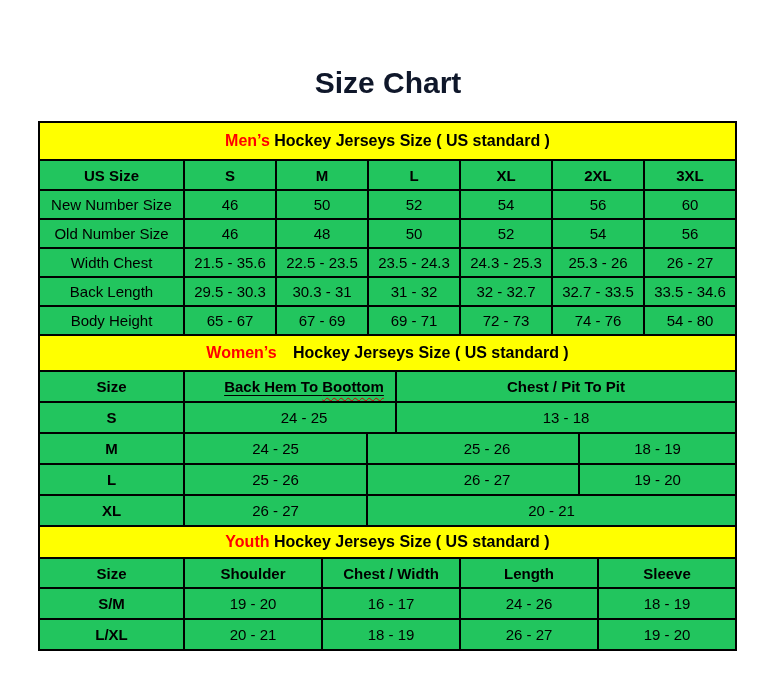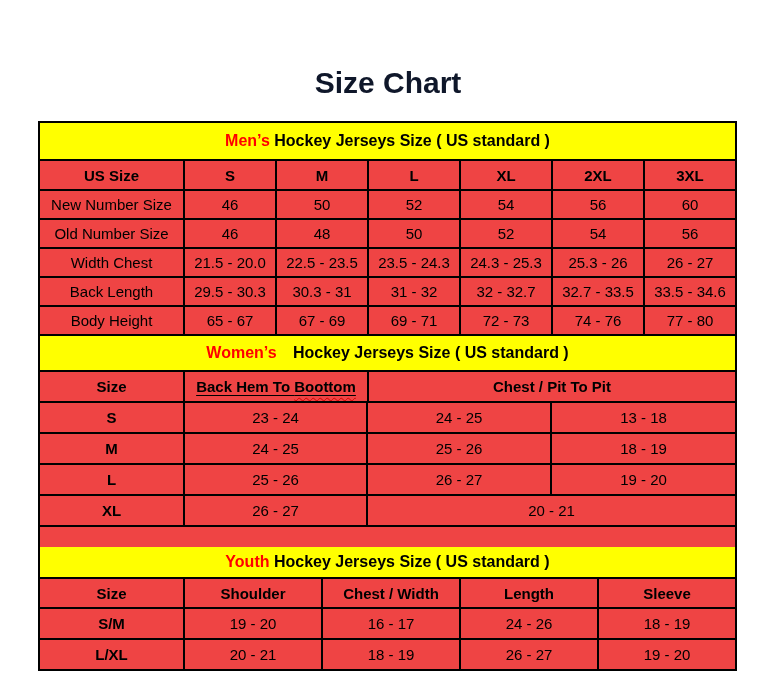--- a/index.html
+++ b/index.html
@@ -18,35 +18,35 @@
     font-size: 30px;
     font-weight: bold;
     color: #0f172a;
   }
   .chart {
     position: absolute;
     top: 121px; left: 38px;
     width: 699px;
     border: 2px solid #000;
     box-sizing: border-box;
-    background: #ef4444;
+    background: #22c55e;
   }
   .banner {
     height: 36px;
     background: #FFFF00;
     border-bottom: 2px solid #000;
     display: flex;
     align-items: center;
     justify-content: center;
     font-weight: bold;
     font-size: 16px;
     white-space: pre;
   }
   .womens .banner { height: 34px; gap: 12px; }
-  .youth .banner  { height: 30px; margin-top: 20px; }
+  .youth .banner  { height: 30px; }
   .banner .red { color: #FF0000; }
   .row {
     display: flex;
     border-bottom: 2px solid #000;
     height: 27px;
     justify-content: space-between;
   }
   .mens .row.head   { height: 28px; }
   .womens .row      { height: 29px; }
   .youth .row       { height: 29px; }
@@ -59,21 +59,21 @@
     justify-content: center;
     border-right: 2px solid #000;
     box-sizing: border-box;
     font-size: 15px;
     white-space: pre;
     overflow: hidden;
   }
   .c:last-child { border-right: none; }
   .col-label { flex: 0 0 145px; }
   .womens .w-front { flex: 0 0 183px; }
-  .womens .w-back  { flex: 0 0 184px; }
+  .womens .w-back  { flex: 0 0 184px; margin-left: 28px; }
   .head .c { font-weight: bold; }
   .womens .row:not(.head) .col-label,
   .youth  .row:not(.head) .col-label { font-weight: bold; }
   .u { text-decoration: underline; text-underline-offset: 3px; }
   .squiggle {
     text-decoration-line: underline;
     text-decoration-style: wavy;
     text-decoration-color: #D40000;
     text-decoration-thickness: 1px;
     text-underline-offset: 5px;
@@ -110,21 +110,21 @@
       <div class="c col-label">Old Number Size</div>
       <div class="c">46</div>
       <div class="c">48</div>
       <div class="c">50</div>
       <div class="c">52</div>
       <div class="c">54</div>
       <div class="c">56</div>
     </div>
     <div class="row">
       <div class="c col-label">Width Chest</div>
-      <div class="c">21.5 - 20.0</div>
+      <div class="c">21.5 - 35.6</div>
       <div class="c">22.5 - 23.5</div>
       <div class="c">23.5 - 24.3</div>
       <div class="c">24.3 - 25.3</div>
       <div class="c">25.3 - 26</div>
       <div class="c">26 - 27</div>
     </div>
     <div class="row">
       <div class="c col-label">Back Length</div>
       <div class="c">29.5 - 30.3</div>
       <div class="c">30.3 - 31</div>
@@ -133,34 +133,33 @@
       <div class="c">32.7 - 33.5</div>
       <div class="c">33.5 - 34.6</div>
     </div>
     <div class="row">
       <div class="c col-label">Body Height</div>
       <div class="c">65 - 67</div>
       <div class="c">67 - 69</div>
       <div class="c">69 - 71</div>
       <div class="c">72 - 73</div>
       <div class="c">74 - 76</div>
-      <div class="c">77 - 80</div>
+      <div class="c">54 - 80</div>
     </div>
   </section>
 
   <section class="sec womens">
     <div class="banner"><span class="red">Women’s</span><span> Hockey Jerseys Size ( US standard )</span></div>
     <div class="row head">
       <div class="c col-label">Size</div>
       <div class="c w-back"><span class="u"><span>Back Hem To </span><span class="squiggle">Boottom</span></span></div>
       <div class="c">Chest / Pit To Pit</div>
     </div>
     <div class="row">
       <div class="c col-label">S</div>
-      <div class="c w-front">23 - 24</div>
       <div class="c w-back">24 - 25</div>
       <div class="c">13 - 18</div>
     </div>
     <div class="row">
       <div class="c col-label">M</div>
       <div class="c w-front">24 - 25</div>
       <div class="c w-back">25 - 26</div>
       <div class="c">18 - 19</div>
     </div>
     <div class="row">

